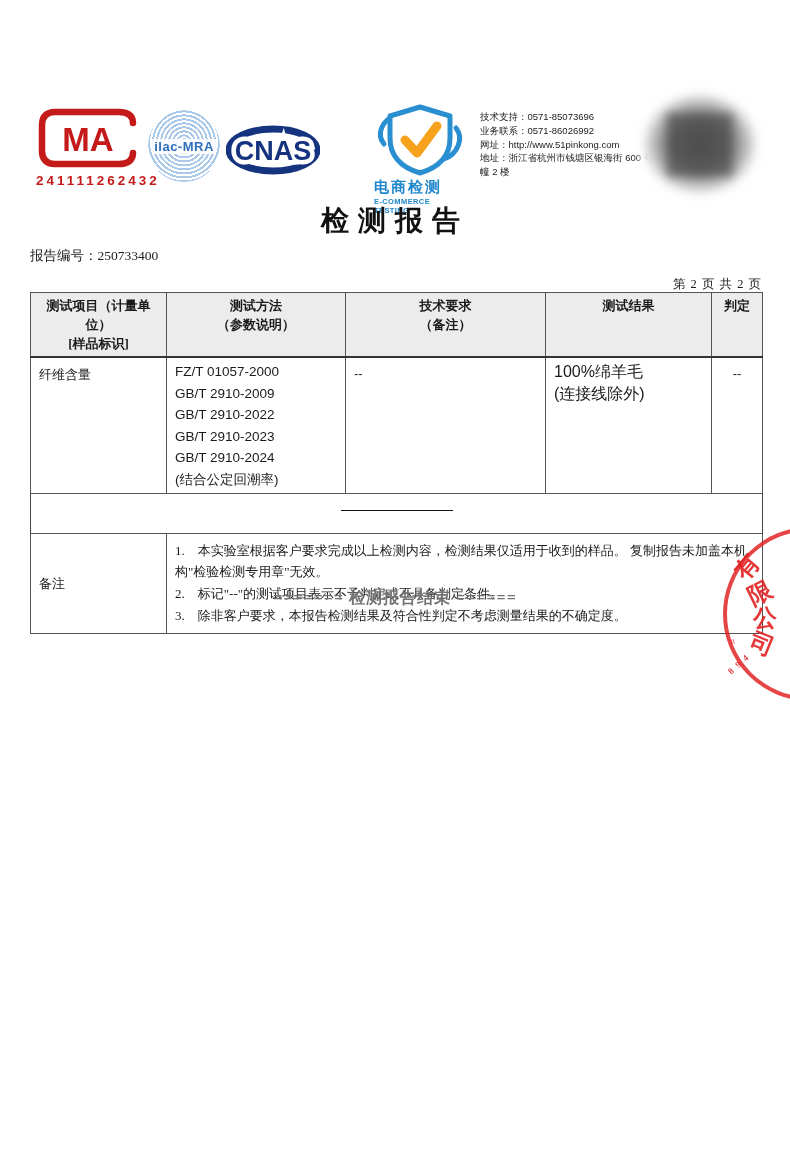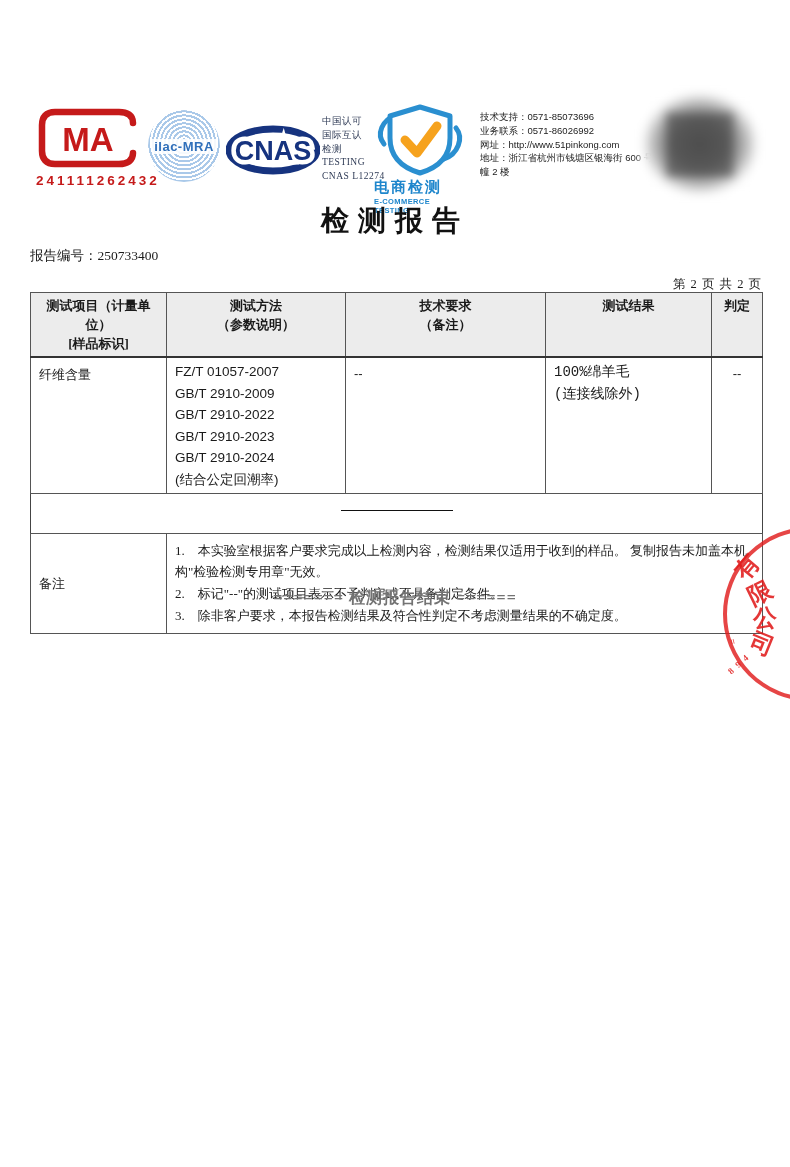--- a/index.html
+++ b/index.html
@@ -47,22 +47,22 @@
   table.report td, table.report th { border:1px solid #555; padding:3px 8px;
     font-size:13px; vertical-align:top; word-break:break-all; }
   table.report { border:1.5px solid #444;padding-left:32px; }
   thead th { background:#ececec; font-weight:bold; text-align:center; vertical-align:middle;
     line-height:19px; border-bottom:2px solid #333 !important; padding:4px 2px; }
   .cell-item { font-size:13.5px; padding-top:8px !important; }
   .cell-methods div { font-family:"Liberation Sans","Liberation Serif",sans-serif;
     font-size:13.5px; line-height:21.5px; }
   .cell-req, .cell-verdict { font-family:"Liberation Sans",sans-serif; font-size:13.5px; padding-top:8px !important; }
   .cell-verdict { text-align:center; }
-  .cell-result div { font-size:14px; line-height:22px;
-    font-family:Liberation Mono, monospace; }
+  .cell-result div { font-size:16px; line-height:22px;
+    font-family:Liberation Sans, sans-serif; }
   .sep-cell { height:33px; border-left:1.5px solid #444 !important; border-right:1.5px solid #444 !important; }
   .sep-line { width:112px; margin:13px auto 0 auto; border-top:1.5px solid #111; }
   .remark-label { vertical-align:middle !important; font-size:13.5px; }
   .remark-cell { padding:5px 8px 6px 8px !important; }
   .remark-cell p { margin:1px 0; font-size:13px; line-height:21px; }
   
   .end-line { position:absolute; left:0; top:588px; width:100%; text-align:center;
     font-size:16px; font-weight:bold; letter-spacing:1px; color:#737373; }
   
   .stamp { position:absolute; left:0; top:0; width:790px; height:1167px; pointer-events:none; z-index:5; }
@@ -92,27 +92,20 @@
   </div>
 
   <div class="cnas">
     <svg width="94" height="52" viewBox="0 0 94 52">
       <ellipse cx="47" cy="26" rx="44" ry="21" fill="none" stroke="#16337f" stroke-width="7"></ellipse>
       <text x="47" y="36" text-anchor="middle" font-size="27" font-weight="bold" fill="#16337f" stroke="#ffffff" stroke-width="9" font-family="Liberation Sans, sans-serif">CNAS</text>
       <text x="47" y="36" text-anchor="middle" font-size="27" font-weight="bold" fill="#16337f" font-family="Liberation Sans, sans-serif">CNAS</text>
     </svg>
   </div>
 
-  <div class="accred">
-    <div>中国认可</div>
-    <div>国际互认</div>
-    <div>检测</div>
-    <div>TESTING</div>
-    <div>CNAS L12274</div>
-  </div>
 
   <div class="ecomm">
     <svg width="92" height="74" viewBox="0 0 92 74">
       <path d="M10,42 C2,32 8,18 22,13" fill="none" stroke="#2a8fd0" stroke-width="5" stroke-linecap="round"></path>
       <path d="M82,26 C90,36 84,52 70,57" fill="none" stroke="#2a8fd0" stroke-width="5" stroke-linecap="round"></path>
       <path d="M46,5 L76,14 L76,36 C76,56 63,66 46,71 C29,66 16,56 16,36 L16,14 Z" fill="#ffffff" stroke="#2a8fd0" stroke-width="5" stroke-linejoin="round"></path>
       <path d="M31,38 L43,51 L63,24" fill="none" stroke="#f6a21d" stroke-width="9" stroke-linecap="round" stroke-linejoin="round"></path>
     </svg>
     <div class="ecomm-title">电商检测</div>
     <div class="ecomm-sub">E-COMMERCE TESTING</div>
@@ -166,21 +159,21 @@
         </th>
         <th>
           <div>判定</div>
         </th>
       </tr>
     </thead>
     <tbody>
       <tr style="height:126px;">
         <td class="cell-item">纤维含量</td>
         <td class="cell-methods">
-          <div>FZ/T 01057-2007</div>
+          <div>FZ/T 01057-2000</div>
           <div>GB/T 2910-2009</div>
           <div>GB/T 2910-2022</div>
           <div>GB/T 2910-2023</div>
           <div>GB/T 2910-2024</div>
           <div>(结合公定回潮率)</div>
         </td>
         <td class="cell-req">--</td>
         <td class="cell-result">
           <div>100%绵羊毛</div>
           <div>(连接线除外)</div>

